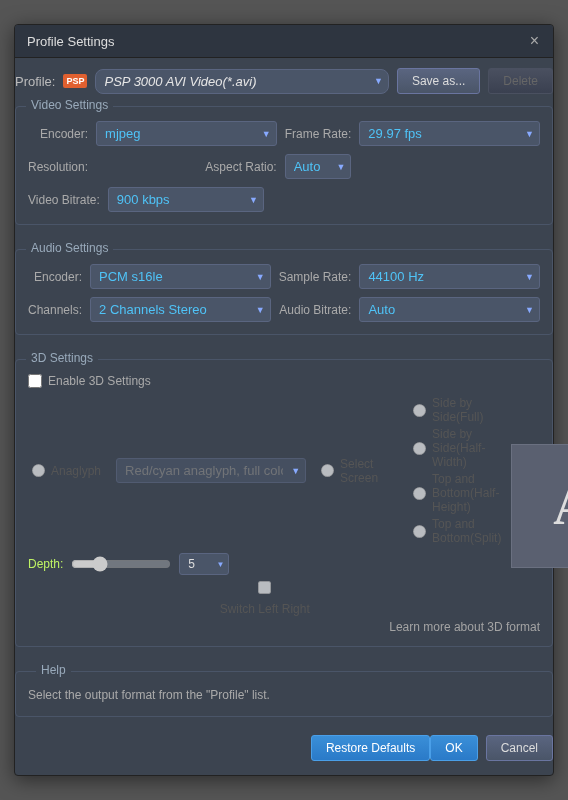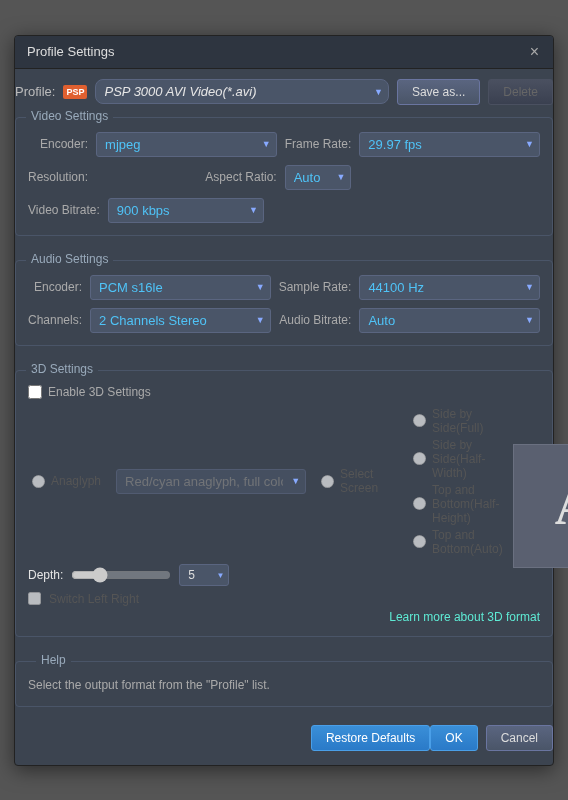--- a/index.html
+++ b/index.html
@@ -233,21 +233,21 @@
       align-items: center;
       justify-content: center;
     }
     .depth-row {
       display: flex;
       align-items: center;
       gap: 8px;
       margin-top: 8px;
     }
     .depth-label {
-      color: #e5e5e5;
+      color: #bef264;
       font-size: 12px;
     }
     input[type=range] {
       width: 100px;
       accent-color: #4fc3f7;
       cursor: pointer;
     }
     .depth-value-box {
       position: relative;
       display: inline-block;
@@ -269,27 +269,28 @@
       transform: translateY(-50%);
       font-size: 8px;
       color: #8af;
       pointer-events: none;
     }
     .switch-row {
       display: flex;
       align-items: center;
       gap: 8px;
       margin-top: 6px;
+      flex-direction: column;
     }
     .switch-label {
       color: #555;
       font-size: 12px;
     }
     .learn-more {
-      color: #5eead4;
+      color: #a3a3a3;
       font-size: 12px;
       text-decoration: none;
       cursor: pointer;
       text-align: right;
       flex: 1;
     }
     .learn-row {
       display: flex;
       justify-content: flex-end;
       margin-top: 4px;
@@ -460,21 +461,21 @@
                 <label class="radio-label disabled">
                   <input type="radio" name="split" disabled="" style="">
                   <span>Side by Side(Half-Width)</span>
                 </label>
                 <label class="radio-label disabled">
                   <input type="radio" name="split" disabled="" style="">
                   <span>Top and Bottom(Half-Height)</span>
                 </label>
                 <label class="radio-label disabled">
                   <input type="radio" name="split" disabled="" style="">
-                  <span>Top and Bottom(Auto)</span>
+                  <span>Top and Bottom(Split)</span>
                 </label>
               </div>
             </div>
             <div class="depth-row">
               <span class="depth-label">Depth:</span>
               <input type="range" min="0" max="20" value="5" disabled="" style="">
               <div class="depth-value-box">
                 <input type="number" value="5" disabled="" style="">
               </div>
             </div>

